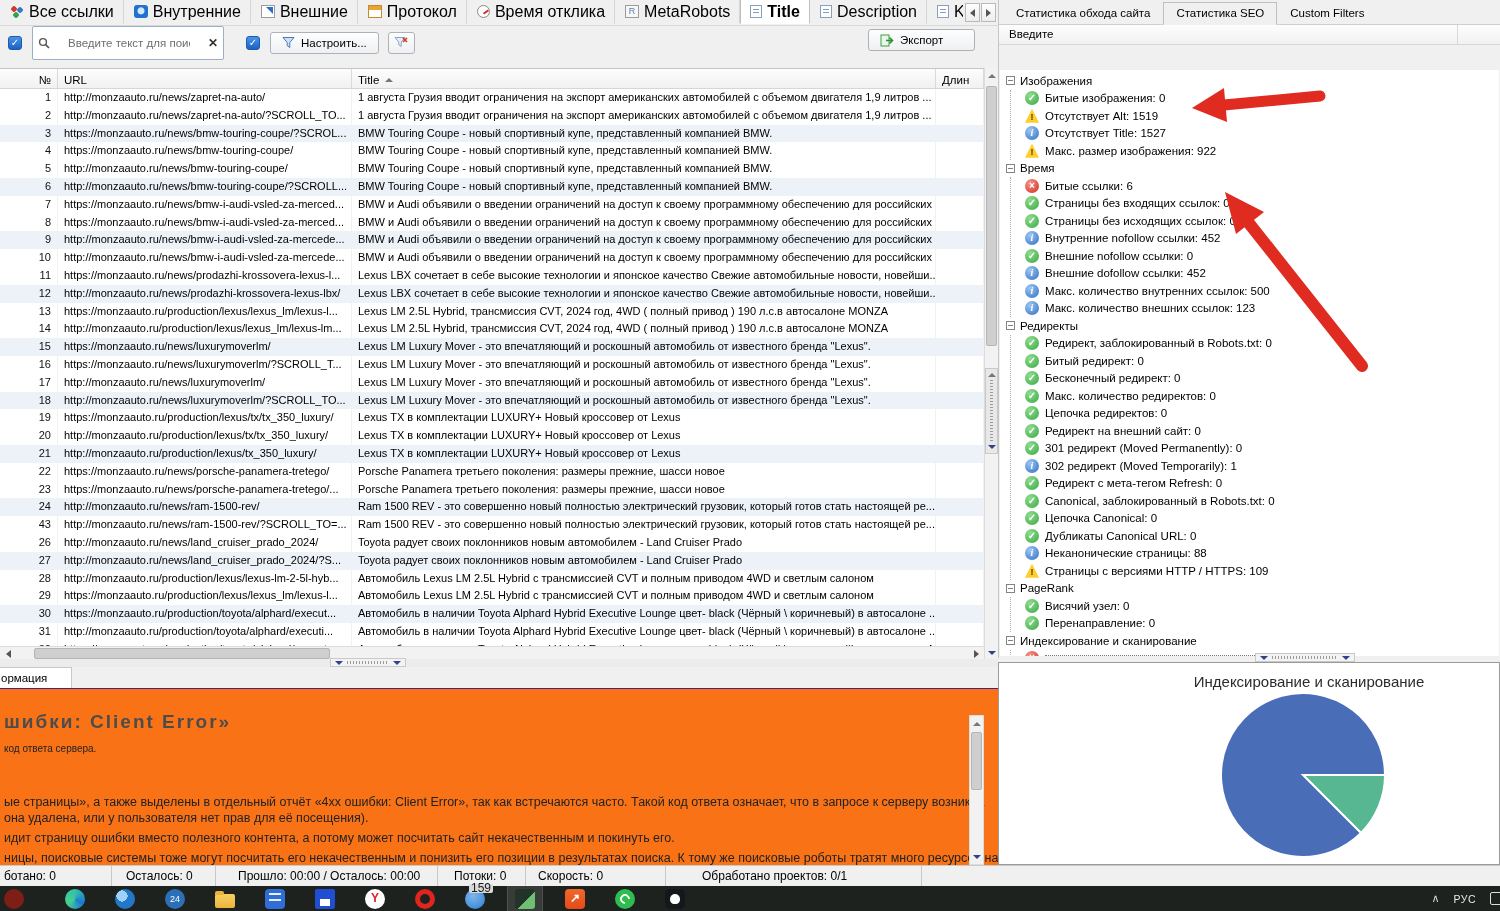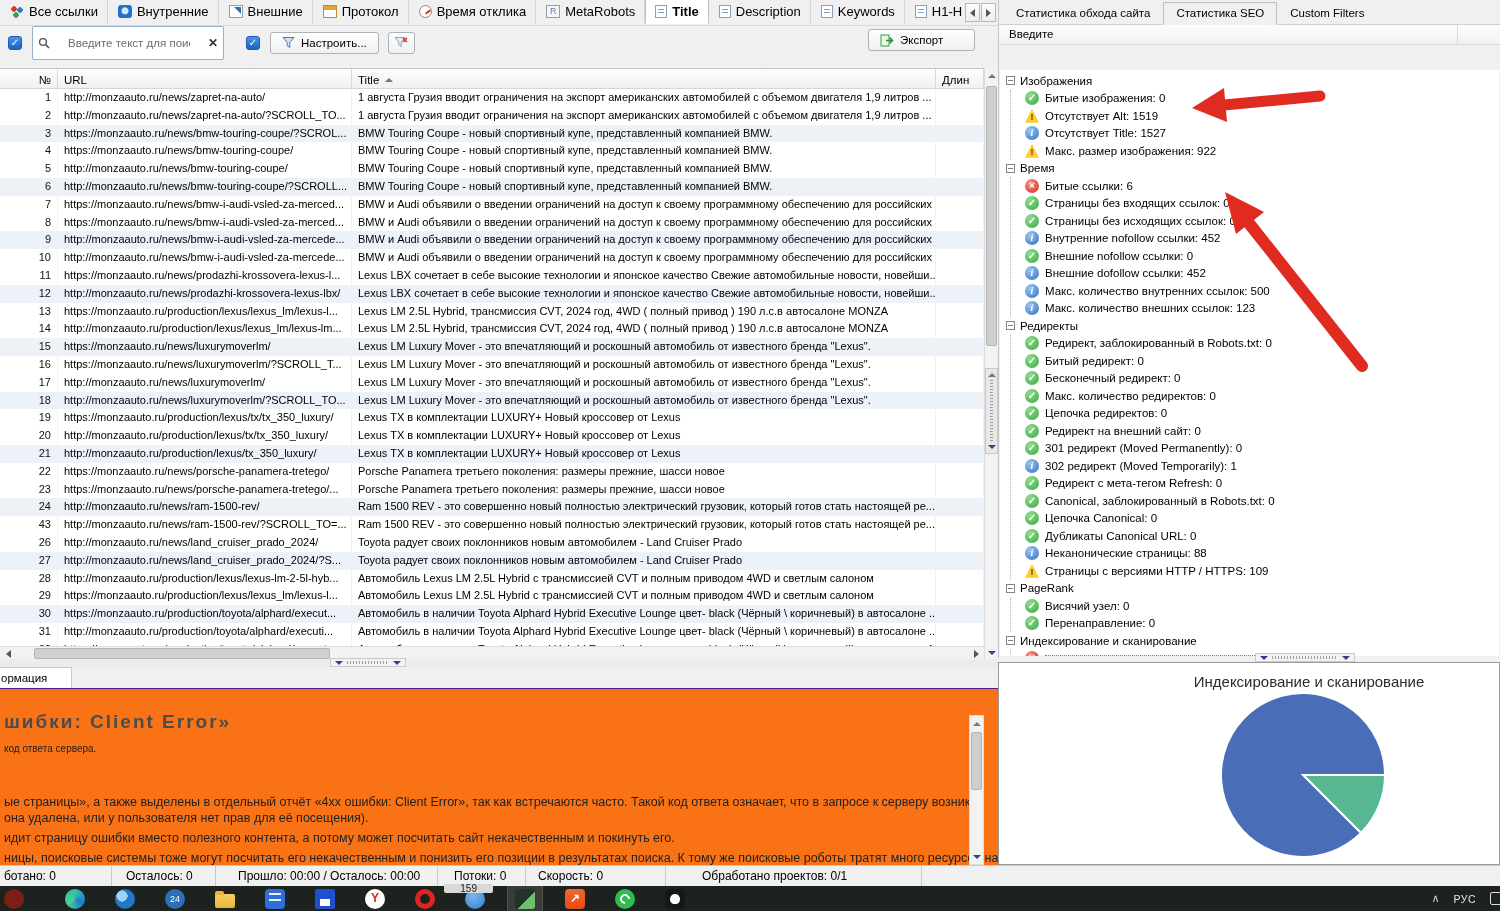--- a/index.html
+++ b/index.html
@@ -5,21 +5,21 @@
   * { margin:0; padding:0; box-sizing:border-box; }
   html,body { background:#d8d8d8; }
   #app {
     position:relative; width:1500px; height:911px; overflow:hidden;
     background:#f0f0f0; font-family:"Liberation Sans", sans-serif; color:#000;
   }
   
   .tabbar { position:absolute; left:0; top:0; width:998px; height:26px; background:#f0f0f0;
             border-bottom:1px solid #d9d9d9; display:flex; align-items:flex-end; }
   .tabs-flex { display:flex; height:26px; overflow:hidden; flex:1; }
-  .ttab { display:flex; align-items:center; gap:5px; padding:0 9px; font-size:13px; height:25px;
+  .ttab { display:flex; align-items:center; gap:5px; padding:0 9px; font-size:16px; height:25px;
           border:1px solid transparent; border-right:1px solid #d5d5d5; white-space:nowrap; cursor:default; }
   .ttab.active { background:#fff; border:1px solid #bfbfbf; border-bottom:1px solid #fff; font-weight:bold; }
   .tab-scroll { display:flex; gap:1px; padding:3px 2px; }
   .sbtn { width:15px; height:19px; border:1px solid #b9b9b9; background:linear-gradient(#fdfdfd,#ededed);
           display:flex; align-items:center; justify-content:center; }
   .tri { width:0; height:0; display:inline-block; }
   .tri-left  { border-top:4px solid transparent; border-bottom:4px solid transparent; border-right:5px solid #555; }
   .tri-right { border-top:4px solid transparent; border-bottom:4px solid transparent; border-left:5px solid #555; }
   .tri-up-s  { border-left:4px solid transparent; border-right:4px solid transparent; border-bottom:4px solid #777; }
   .tri-down-s{ border-left:4px solid transparent; border-right:4px solid transparent; border-top:4px solid #33418a; }
@@ -137,22 +137,22 @@
   .tb-folder { height:14px !important; margin-top:4px; background:linear-gradient(#f7cf5e,#eab43c); border-radius:2px; }
   .tb-folder::before { content:""; position:absolute; left:0; top:-3px; width:9px; height:4px; background:#eab43c; border-radius:2px 2px 0 0; }
   .tb-calc { background:#2e6ed6; border-radius:4px; }
   .tb-calc::after { content:""; position:absolute; inset:4px; background:
         repeating-linear-gradient(to bottom,#fff 0 2px, transparent 2px 6px); opacity:.9; }
   .tb-save { background:#1f4fd0; border-radius:2px; }
   .tb-save::after { content:""; position:absolute; left:5px; right:5px; bottom:3px; height:7px; background:#fff; }
   .tb-yandex { background:#fff; border-radius:50%; color:#e02320; font-weight:bold; font-size:12px; line-height:19px; text-align:center; }
   .tb-opera { border-radius:50%; border:5px solid #e0251f; width:20px; height:20px; background:transparent; }
   .tb-stats { background:radial-gradient(circle at 40% 35%, #7db7ec, #2d7dd2); border-radius:50%; }
-  .tb-stats .badge { position:absolute; top:-5px; right:-8px; background:#d9d9d9; color:#1a1a1a; font-size:10px;
-        line-height:9px; padding:0 16px; border-radius:2px; }
+  .tb-stats .badge { position:absolute; top:-5px; right:-8px; background:#d9d9d9; color:#1a1a1a; font-size:12px;
+        line-height:9px; padding:0 2px; border-radius:2px; }
   .tb-sa { background:linear-gradient(135deg,#24332a 0 55%, #6fbf73 55%); border-radius:3px; }
   .tb-chart { background:linear-gradient(#f2682a,#e64a19); border-radius:4px; color:#fff; font-size:12px; font-weight:bold;
         line-height:19px; text-align:center; }
   .tb-whatsapp { background:#2ebd4e; border-radius:50%; }
   .tb-whatsapp::after { content:""; position:absolute; inset:5px; border:2px solid #fff; border-radius:50%;
         border-bottom-color:transparent; transform:rotate(-45deg); }
   .tb-github { background:#14181c; border-radius:5px; }
   .tb-github::after { content:""; position:absolute; inset:5px; background:#fff; border-radius:50% 50% 42% 42%; }
   .tray { position:absolute; right:6px; top:0; height:25px; display:flex; align-items:center; gap:14px; color:#e8e8e8; }
   .tray .chev { font-size:11px; color:#d5d5d5; }

